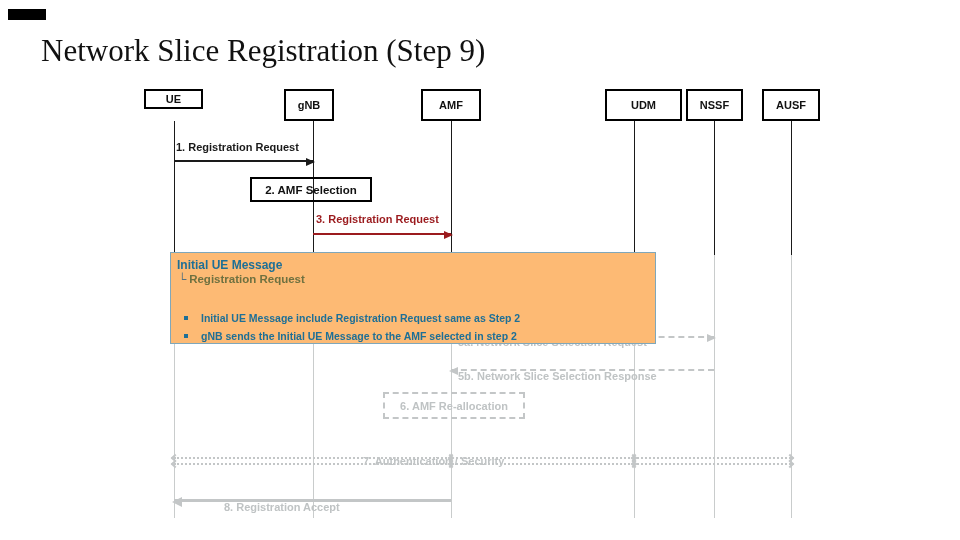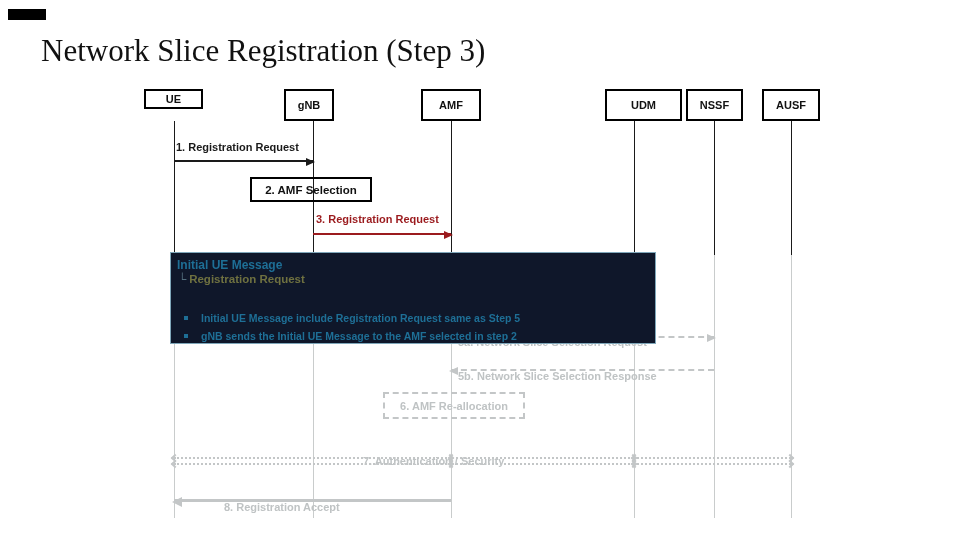--- a/index.html
+++ b/index.html
@@ -31,37 +31,37 @@
          border-top:4px solid transparent;border-bottom:4px solid transparent;border-right:9px solid currentColor;}
   .tri-l-big{position:absolute;left:-2px;top:-5px;width:0;height:0;
          border-top:5px solid transparent;border-bottom:5px solid transparent;border-right:10px solid currentColor;}
   .chv{position:absolute;width:6px;height:6px;border:0 solid currentColor;box-sizing:border-box;}
   .chv-l{border-left-width:2px;border-bottom-width:2px;transform:rotate(45deg);left:-2px;top:-4px;}
   .chv-r{border-right-width:2px;border-top-width:2px;transform:rotate(45deg);right:-2px;top:-4px;}
   .step-box{border:2px solid #000;background:transparent;display:flex;align-items:center;justify-content:center;
             font-weight:bold;font-size:11.5px;color:#111;box-sizing:border-box;}
   .step-box-dashed{border:2px dashed var(--faded-line,#c3c6c7);background:transparent;display:flex;align-items:center;
             justify-content:center;font-weight:bold;font-size:11px;color:var(--faded-gray,#bfc3c4);box-sizing:border-box;}
-  .callout{background:#0f172a;border:1.5px solid var(--callout-border,#7fa7ba);box-sizing:border-box;}
+  .callout{background:#fdba74;border:1.5px solid var(--callout-border,#7fa7ba);box-sizing:border-box;}
   .callout-title{position:absolute;left:6px;top:5px;font-weight:bold;font-size:12px;
                  color:var(--callout-teal,#1e6f96);white-space:nowrap;}
   .callout-sub{position:absolute;left:7px;top:20px;font-weight:bold;font-size:11.5px;
                color:var(--callout-olive,#6f7140);white-space:nowrap;}
   .callout-sub .pfx{color:#54707e;margin-right:3px;font-weight:bold;}
   .bullet-row{position:absolute;left:13px;white-space:nowrap;}
   .bullet-sq{display:inline-block;width:4px;height:4px;background:var(--callout-teal,#1e6f96);
              vertical-align:2px;margin-right:13px;}
   .bullet-txt{font-weight:bold;font-size:10.5px;color:var(--callout-teal,#1e6f96);}
 </style>
 </head>
 <body>
 
 <div class="abs accent-bar" style="left:8px;top:9px;width:38px;height:11px;"></div>
 
-<div class="abs slide-title" style="left:41px;top:33px;">Network Slice Registration (Step 3)</div>
+<div class="abs slide-title" style="left:41px;top:33px;">Network Slice Registration (Step 9)</div>
 
 <div class="abs" style="left:0;top:0;width:960px;height:540px;">
 
   <div class="abs lifeline ll-dark" style="left:174px;top:121px;height:134px;"></div>
   <div class="abs lifeline ll-dark" style="left:313px;top:121px;height:134px;"></div>
   <div class="abs lifeline ll-dark" style="left:451px;top:121px;height:134px;"></div>
   <div class="abs lifeline ll-dark" style="left:634px;top:121px;height:134px;"></div>
   <div class="abs lifeline ll-dark" style="left:714px;top:121px;height:134px;"></div>
   <div class="abs lifeline ll-dark" style="left:791px;top:121px;height:134px;"></div>
 
@@ -107,21 +107,21 @@
 
   <div class="abs msg-label gray-txt" style="left:458px;top:316px;">5a. Network Slice Selection Request</div>
   <div class="abs line dash2 c-gray" style="left:451px;top:336px;width:263px;">
     <span class="tri-r"></span>
   </div>
 
   <div class="abs callout" style="left:170px;top:252px;width:486px;height:92px;">
     <div class="callout-title">Initial UE Message</div>
     <div class="callout-sub"><span class="pfx">└</span><span>Registration Request</span></div>
     <div class="bullet-row" style="top:55px;">
-      <span class="bullet-sq"></span><span class="bullet-txt">Initial UE Message include Registration Request same as Step 5</span>
+      <span class="bullet-sq"></span><span class="bullet-txt">Initial UE Message include Registration Request same as Step 2</span>
     </div>
     <div class="bullet-row" style="top:73px;">
       <span class="bullet-sq"></span><span class="bullet-txt">gNB sends the Initial UE Message to the AMF selected in step 2</span>
     </div>
   </div>
 
   <div class="abs msg-label gray-txt" style="left:458px;top:350px;">5b. Network Slice Selection Response</div>
   <div class="abs line dash2 c-gray" style="left:451px;top:369px;width:263px;">
     <span class="tri-l"></span>
   </div>

